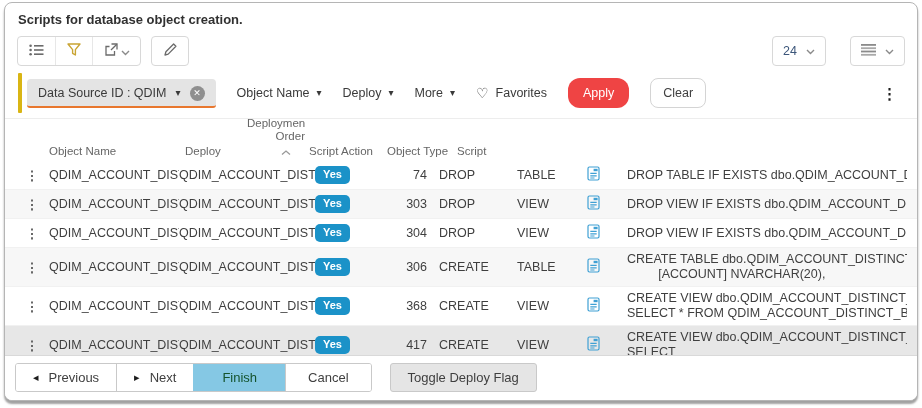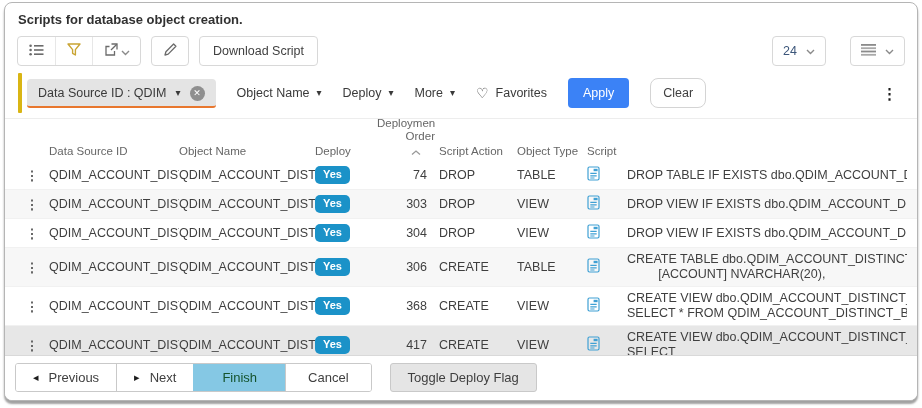--- a/index.html
+++ b/index.html
@@ -31,21 +31,21 @@
   
   .filter-bar { position:relative; display:flex; align-items:center; gap:21px; padding:7px 14px 10px 22px; border-bottom:1px solid #ededed; }
   .filter-accent { position:absolute; left:13px; top:2px; bottom:5px; width:4px; background:#d9b514; border-radius:1px; }
   .chip { background:#e4e4e4; border-radius:4px 4px 3px 3px; border-bottom:2px solid #e8772e; padding:7px 11px 5px; display:flex; align-items:center; gap:9px; cursor:pointer;justify-content:center; }
   .chip .lbl { color:#3a3a3a; }
   .caret { font-size:10px; color:#3a3a3a; line-height:1; }
   .chip-close { width:15px; height:15px; border-radius:50%; background:#8f8f8f; color:#fff; font-size:9px; line-height:15px; text-align:center; }
   .dd { display:flex; align-items:center; gap:7px; color:#3a3a3a; cursor:pointer; }
   .fav { display:flex; align-items:center; gap:7px; color:#3a3a3a; cursor:pointer; }
   .heart { font-size:14px; color:#555; line-height:1; }
-  .apply-btn { background:#3b82f6; border:none; color:#fff; border-radius:4px; padding:8px 15px; font-size:12.5px; font-family:inherit; cursor:pointer; }
+  .apply-btn { background:#ef4444; border:none; color:#fff; border-radius:12px; padding:8px 15px; font-size:12.5px; font-family:inherit; cursor:pointer; }
   .clear-btn { background:#fff; border:1px solid #d4d4d4; color:#3f3f3f; border-radius:8px; padding:7px 12px; font-size:12.5px; font-family:inherit; cursor:pointer; }
   .kebab { margin-left:auto; color:#1c1c1c; font-size:15px; font-weight:bold; line-height:1; padding:0 6px; cursor:pointer; letter-spacing:0; }
 
   
   .grid { flex:1; display:flex; flex-direction:column; overflow:hidden; }
   .grid-header { display:flex; align-items:flex-end; padding:4px 10px 0; min-height:42px; color:#666; font-size:11.5px; }
   .grid-header .cell { padding-bottom:4px; }
   .grid-row { display:flex; align-items:center; padding:0 10px; min-height:29px; border-bottom:1px solid #f1f1f1; }
   .grid-row.alt { background:#f7f7f7; }
   .grid-row.selected { background:#e7e7e7; }
@@ -118,21 +118,20 @@
         </span>
       </button>
     </div>
     <button class="sq-btn">
       <span>
         <svg width="14" height="14" viewBox="0 0 14 14" fill="none" stroke="#6b6b6b" stroke-width="1.3" stroke-linejoin="round">
             <path d="M2 12l.9-3.2L10.6 1l2.3 2.3-7.7 7.8L2 12z"></path>
           </svg>
       </span>
     </button>
-    <button class="txt-btn">Download Script</button>
 
     <div class="toolbar-right">
       <button class="drop-btn">
         <span>24</span>
         <span>
           <svg width="9" height="6" viewBox="0 0 9 6" fill="none" stroke="#8a8a8a" stroke-width="1.4">
               <path d="M1 1l3.5 3.5L8 1"></path>
             </svg>
         </span>
       </button>
@@ -178,21 +177,20 @@
       <span>Favorites</span>
     </div>
     <button class="apply-btn">Apply</button>
     <button class="clear-btn">Clear</button>
     <div class="kebab">⋮</div>
   </div>
 
   <div class="grid">
     <div class="grid-header">
       <div class="cell col-menu"></div>
-      <div class="cell col-dsid">Data Source ID</div>
       <div class="cell col-oname">Object Name</div>
       <div class="cell col-deploy">Deploy</div>
       <div class="cell col-order hdr-order" style="padding-right:0;">
         <span class="two-line">Deployment Order</span>
         <span class="sort-caret">
           <svg width="10" height="5" viewBox="0 0 10 5" fill="none" stroke="#999" stroke-width="1.3">
               <path d="M1 4.5L5 1l4 3.5"></path>
             </svg>
         </span>
       </div>

